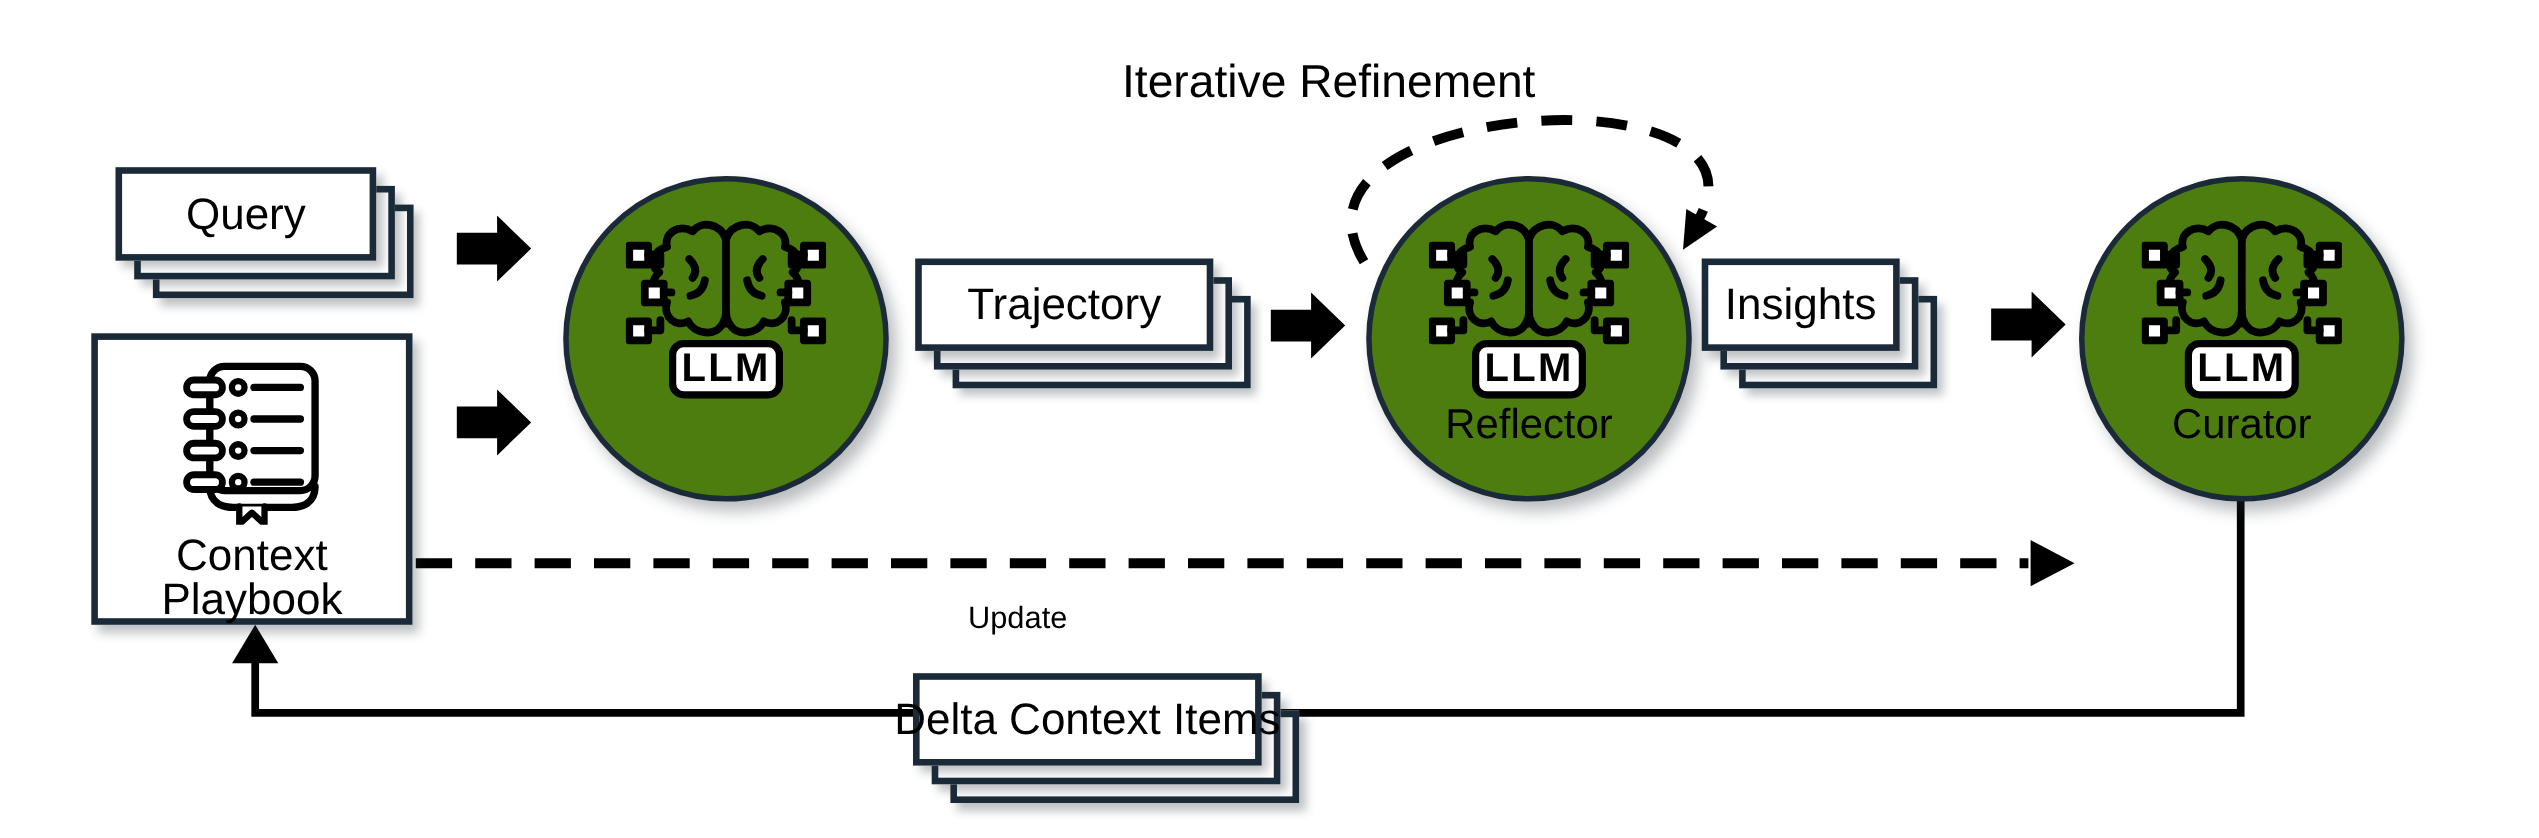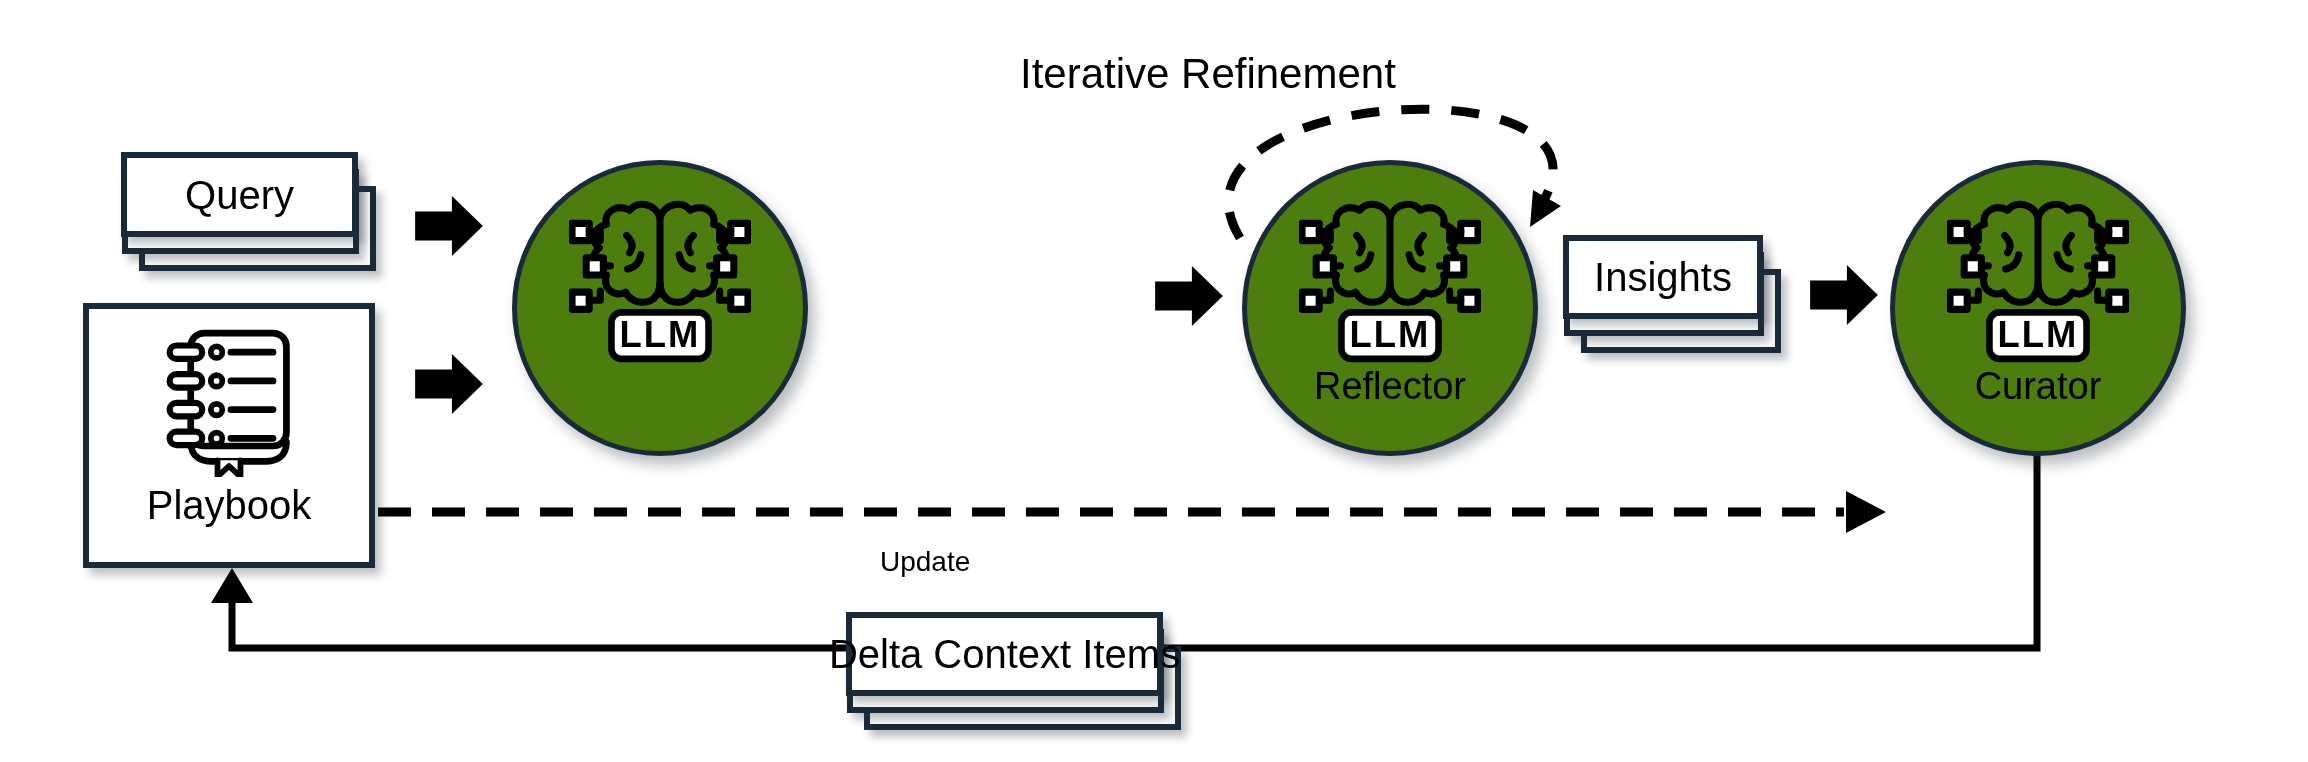--- a/index.html
+++ b/index.html
@@ -14,26 +14,26 @@
 
   
   #connectors{position:absolute;left:0;top:0;z-index:1;}
 
   
   .stack{position:absolute;z-index:2;}
   .stack .layer{position:absolute;width:100%;height:100%;background:#fff;
     border:6px solid var(--outline);box-shadow:6px 7px 8px rgba(40,50,60,.30);}
   .stack .l3{left:34px;top:34px;}
   .stack .l2{left:17px;top:17px;}
-  .stack .front{left:16px;top:0;display:flex;align-items:center;justify-content:center;}
+  .stack .front{left:0;top:0;display:flex;align-items:center;justify-content:center;}
   .stack .label{font-size:40px;line-height:1;white-space:nowrap;}
 
   #stack-query{left:105px;top:152px;width:237px;height:85px;}
   #stack-trajectory{left:832px;top:235px;width:271px;height:84px;}
-  #stack-insights{left:1547px;top:235px;width:200px;height:84px;}
+  #stack-insights{left:1547px;top:235px;width:180px;height:84px;}
   #stack-delta{left:830px;top:612px;width:317px;height:84px;}
 
   
   #playbook{position:absolute;left:83px;top:303px;width:292px;height:265px;z-index:2;
     background:#fff;border:6px solid var(--outline);box-shadow:6px 7px 9px rgba(40,50,60,.30);}
   #playbook .nb-icon{position:absolute;left:73px;top:16px;}
   #playbook .pb-label{position:absolute;left:0;top:176px;width:100%;text-align:center;
     font-size:40px;line-height:40px;}
 
   
@@ -147,31 +147,39 @@
         <path class="icon-stroke" stroke-width="7" d="M72,28 H116"></path>
         <circle class="icon-stroke" stroke-width="6" cx="57" cy="58" r="6"></circle>
         <path class="icon-stroke" stroke-width="7" d="M72,58 H116"></path>
         <circle class="icon-stroke" stroke-width="6" cx="57" cy="88" r="6"></circle>
         <path class="icon-stroke" stroke-width="7" d="M72,88 H116"></path>
         <circle class="icon-stroke" stroke-width="6" cx="57" cy="118" r="6"></circle>
         <path class="icon-stroke" stroke-width="7" d="M72,118 H116"></path>
       </g>
     </svg>
     <div class="pb-label">
+      <div>Context</div>
       <div>Playbook</div>
     </div>
   </div>
 
   <div class="agent" id="agent-generator">
     <svg class="brain" width="182" height="170" viewBox="0 0 180 168">
       <use href="#brain-art"></use>
       <text class="badge-text" x="90" y="152" text-anchor="middle">LLM</text>
     </svg>
   </div>
 
+  <div class="stack" id="stack-trajectory">
+    <div class="layer l3"></div>
+    <div class="layer l2"></div>
+    <div class="layer front">
+      <span class="label">Trajectory</span>
+    </div>
+  </div>
 
   <div class="agent" id="agent-reflector">
     <svg class="brain" width="182" height="170" viewBox="0 0 180 168">
       <use href="#brain-art"></use>
       <text class="badge-text" x="90" y="152" text-anchor="middle">LLM</text>
     </svg>
     <div class="agent-label">Reflector</div>
   </div>
 
   <div class="stack" id="stack-insights">

